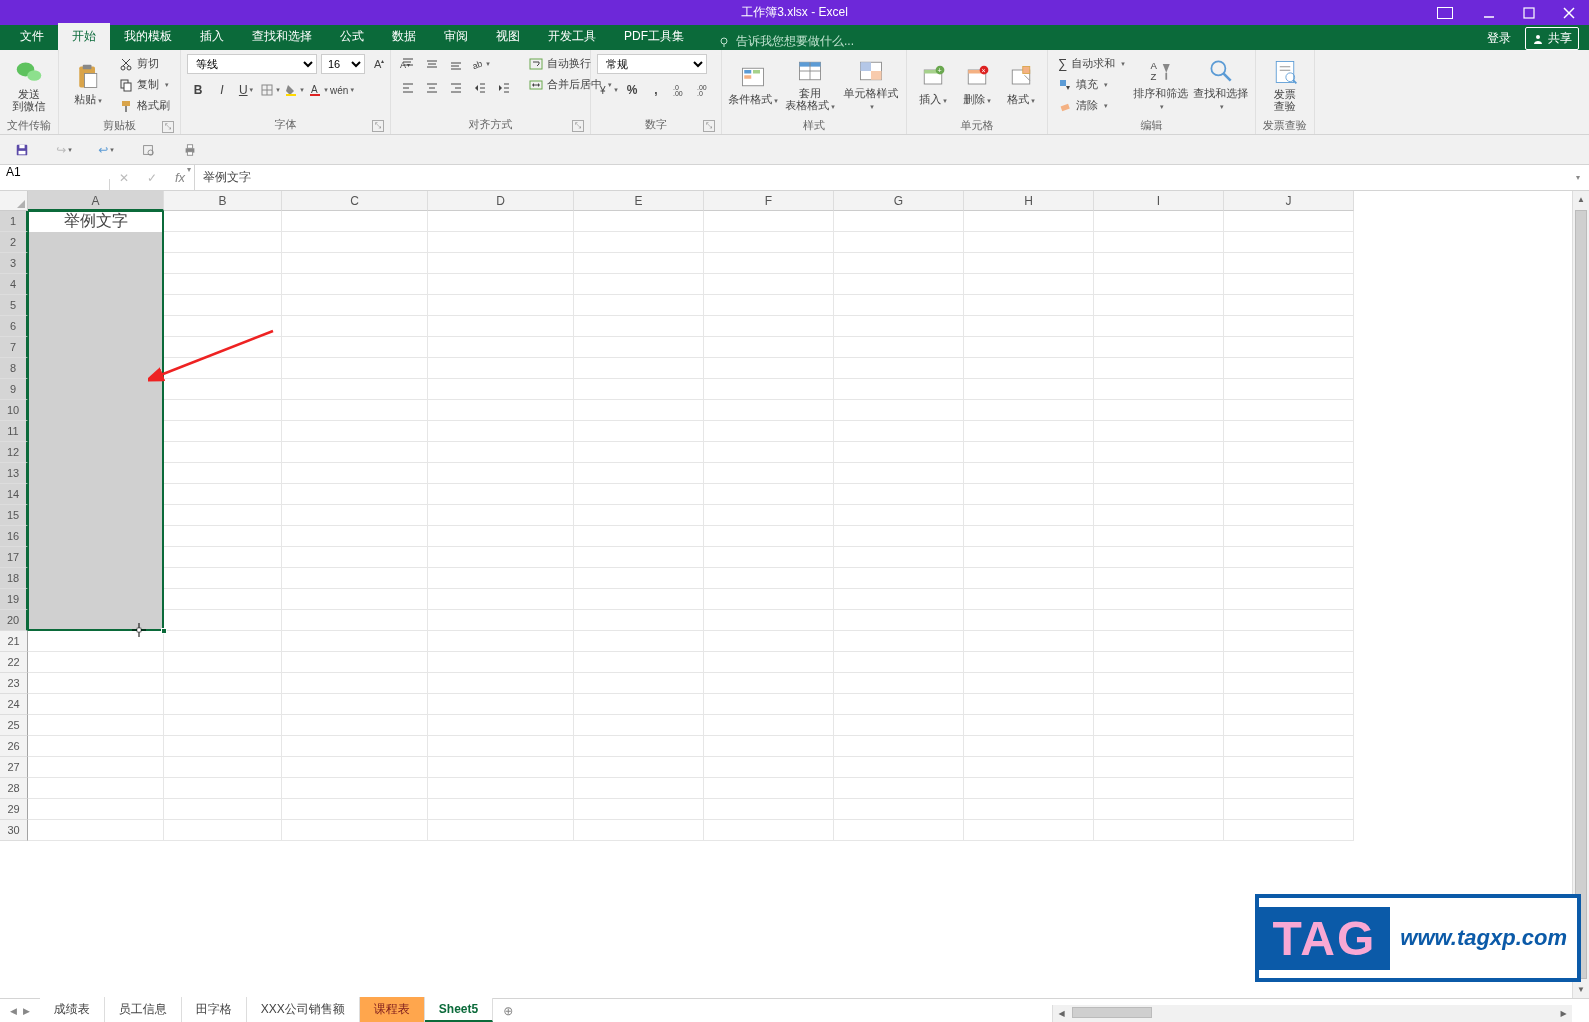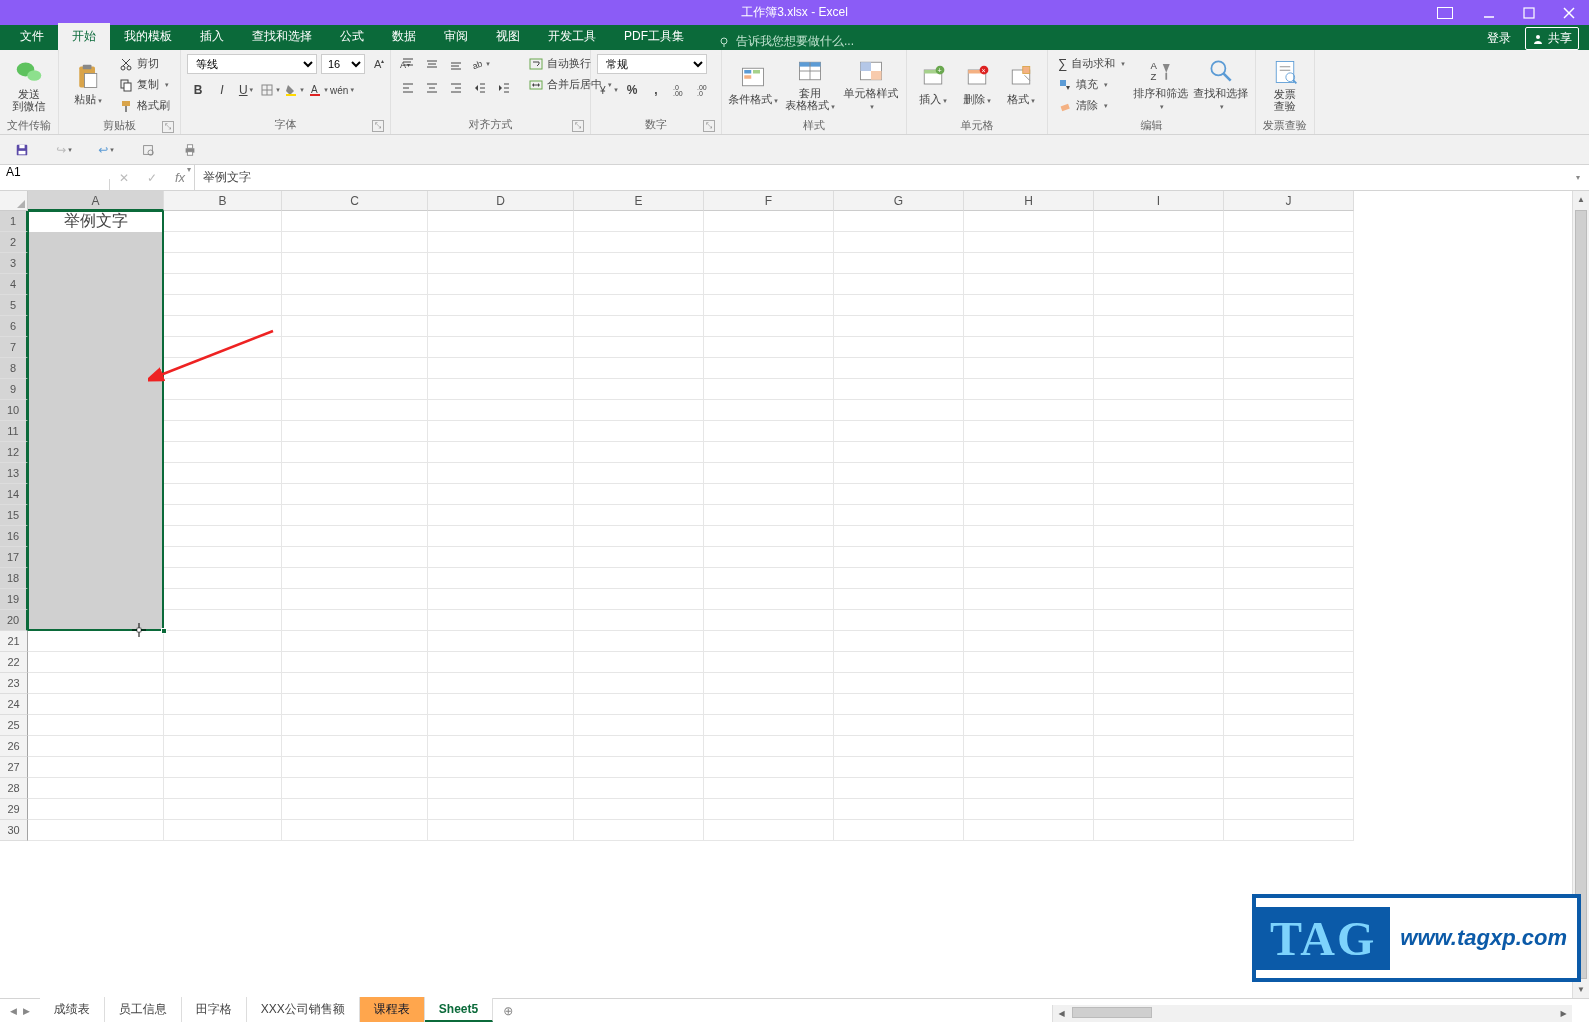--- a/index.html
+++ b/index.html
@@ -1,20 +1,20 @@
 <!DOCTYPE html>
 <html><head>
 <meta charset="utf-8">
 <style>
   * { box-sizing: border-box; margin: 0; padding: 0; font-family: "Microsoft YaHei", "SimSun", sans-serif; }
   body { background: #fff; font-size: 12px; color: #444; overflow: hidden; }
   .container { width: 1589px; height: 1022px; display: flex; flex-direction: column; position: relative; }
 
   
-  .title-bar { height: 25px; background: #8b5cf6; display: flex; align-items: center; justify-content: center; position: relative; }
+  .title-bar { height: 25px; background: #6d28d9; display: flex; align-items: center; justify-content: center; position: relative; }
   .title-text { color: #fff; font-size: 12px; }
   .title-right { position: absolute; right: 0; display: flex; align-items: center; }
   .title-win-btn { width: 40px; height: 25px; display: flex; align-items: center; justify-content: center; color: #fff; cursor: pointer; }
   .title-win-btn svg { width: 12px; height: 12px; }
   .title-icon-box { border: 1px solid #fff; width: 16px; height: 12px; margin-right: 8px; }
 
   
   .menu-bar { height: 25px; background: #0b6a3a; display: flex; align-items: flex-end; padding-left: 6px; position: relative; }
   .menu-item { color: #fff; padding: 5px 14px 5px; font-size: 12px; cursor: pointer; }
   .menu-item.active { background: #f1f1f1; color: #0b6a3a; }
@@ -85,31 +85,31 @@
 
   
   .crosshair-cursor { position: absolute; width: 14px; height: 14px; pointer-events: none; z-index: 5; }
 
   
   .sheet-bar { height: 24px; border-top: 1px solid #d4d4d4; background: #fff; display: flex; align-items: stretch; position: relative; }
   .sheet-nav { display: flex; align-items: center; padding: 0 10px; gap: 6px; color: #888; }
   .sheet-nav .nv { font-size: 9px; cursor: pointer; }
   .sheet-tabs { display: flex; align-items: flex-end; }
   .sheet-tab { padding: 4px 14px; border-right: 1px solid #ddd; font-size: 12px; color: #444; cursor: pointer; background: #fff; }
-  .sheet-tab.highlight { background: #ffa64d; color: #0f172a; }
+  .sheet-tab.highlight { background: #ffa64d; color: #7f1d1d; }
   .sheet-tab.active { background: #fff; border-bottom: 2px solid #0b6a3a; color: #0b6a3a; font-weight: bold; position: relative; }
   .sheet-add { width: 30px; display: flex; align-items: center; justify-content: center; color: #888; cursor: pointer; }
   .h-scroll { position: absolute; right: 17px; bottom: 0; height: 17px; width: 520px; background: #f1f1f1; border-left: 1px solid #ddd; display: flex; }
   .h-scroll .arrow { width: 17px; display: flex; align-items: center; justify-content: center; font-size: 8px; color: #666; }
   .h-scroll .track { flex: 1; position: relative; }
   .h-scroll .thumb { position: absolute; left: 2px; top: 2px; height: 11px; width: 80px; background: #cfcfcf; border: 1px solid #bbb; }
 
   
   .watermark { position: absolute; right: 8px; bottom: 40px; z-index: 20; display: flex; align-items: center; border: 4px solid #0b5aa8; height: 88px; background: #fff; }
-  .watermark .tag { background: #0b5aa8; color: #7dd3fc; font-weight: 900; font-size: 48px; padding: 4px 14px; letter-spacing: 2px; font-family: Liberation Serif, serif; }
+  .watermark .tag { background: #0b5aa8; color: #f9a8d4; font-weight: 900; font-size: 48px; padding: 4px 14px; letter-spacing: 2px; font-family: Liberation Sans, sans-serif; }
   .watermark .right { display: flex; flex-direction: column; padding: 4px 10px; }
   .watermark .cn { color: #d22; font-weight: 900; font-size: 30px; font-family: "SimHei", sans-serif; letter-spacing: 2px; }
   .watermark .url { color: #0b5aa8; font-weight: 900; font-size: 22px; font-style: italic; font-family: Arial, sans-serif; }
 
 </style>
 </head>
 <body>
 
 <div class="container">
 

